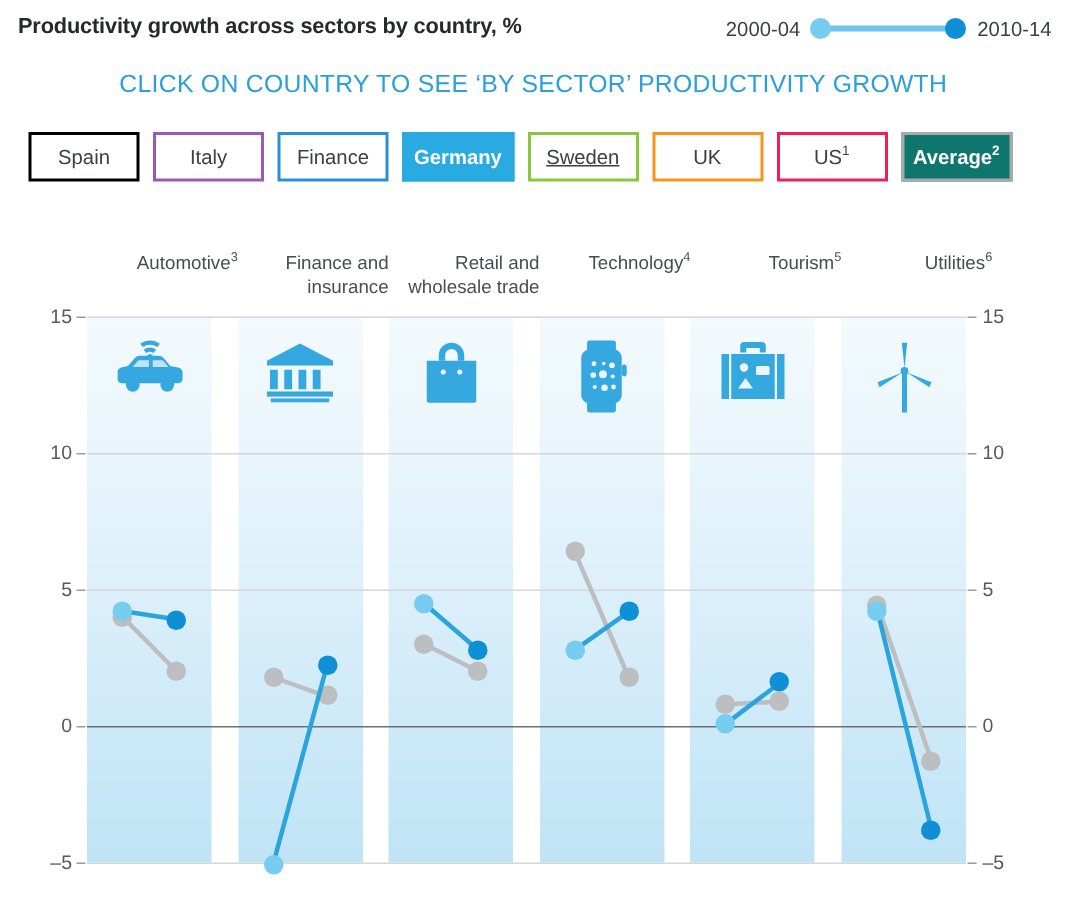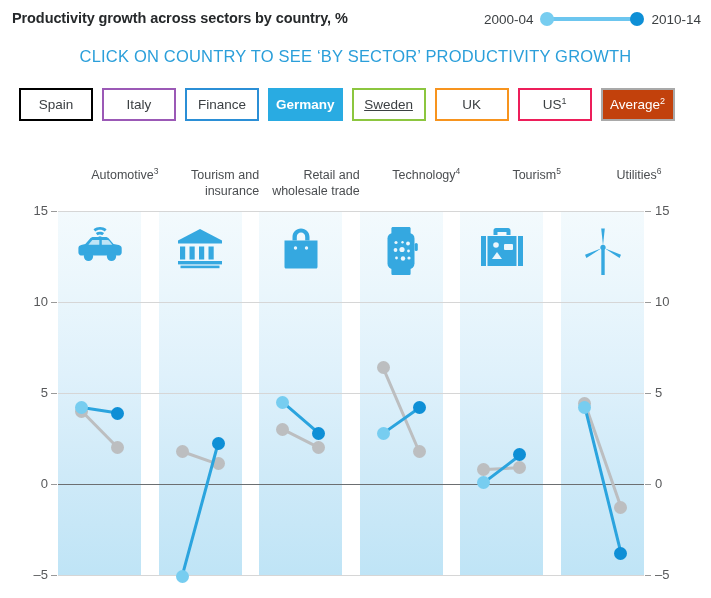--- a/index.html
+++ b/index.html
@@ -34,21 +34,21 @@
   
   .countries{position:absolute;left:19px;top:88px;display:flex;gap:9px;}
   .cbtn{
     box-sizing:border-box;height:33px;line-height:29px;text-align:center;
     border:2px solid #000;background:#fff;
     font-size:13.5px;color:#3c4043;padding:0 6px;min-width:74px;
     cursor:pointer;white-space:nowrap;
   }
   .cbtn sup{font-size:9px;vertical-align:super;line-height:0;}
   .cbtn.active{color:#ffffff;font-weight:bold;border-color:#29abe2;background:#29abe2;}
-  .cbtn.avg{color:#ffffff;font-weight:normal;border-color:#a9a9a9;background:#c2410c;}
+  .cbtn.avg{color:#ffffff;font-weight:bold;border-color:#a9a9a9;background:#0f766e;}
 
   
   .sector-heads{position:absolute;left:58px;top:168px;width:586px;height:40px;}
   .sector-head{
     position:absolute;top:0;width:118px;text-align:right;
     font-size:12.5px;color:#4a4d50;line-height:15.5px;
   }
   .sector-head sup{font-size:8.5px;vertical-align:super;line-height:0;}
 
   
@@ -112,21 +112,21 @@
       <div class="cbtn" style="border-color: rgb(247, 148, 30);"><span>UK</span></div>
       <div class="cbtn" style="border-color: rgb(237, 30, 90);"><span>US</span><sup>1</sup></div>
       <div class="cbtn avg" style="border-color: rgb(169, 169, 169);"><span>Average</span><sup>2</sup></div>
     </div>
 
   <div class="sector-heads" id="sector-heads">
       <div class="sector-head" style="left: -17.5px;">
         <div>Automotive<sup>3</sup></div>
       </div>
       <div class="sector-head" style="left: 83.1px;">
-        <div>Tourism and</div>
+        <div>Finance and</div>
         <div>insurance</div>
       </div>
       <div class="sector-head" style="left: 183.7px;">
         <div>Retail and</div>
         <div>wholesale trade</div>
       </div>
       <div class="sector-head" style="left: 284.3px;">
         <div>Technology<sup>4</sup></div>
       </div>
       <div class="sector-head" style="left: 384.9px;">

